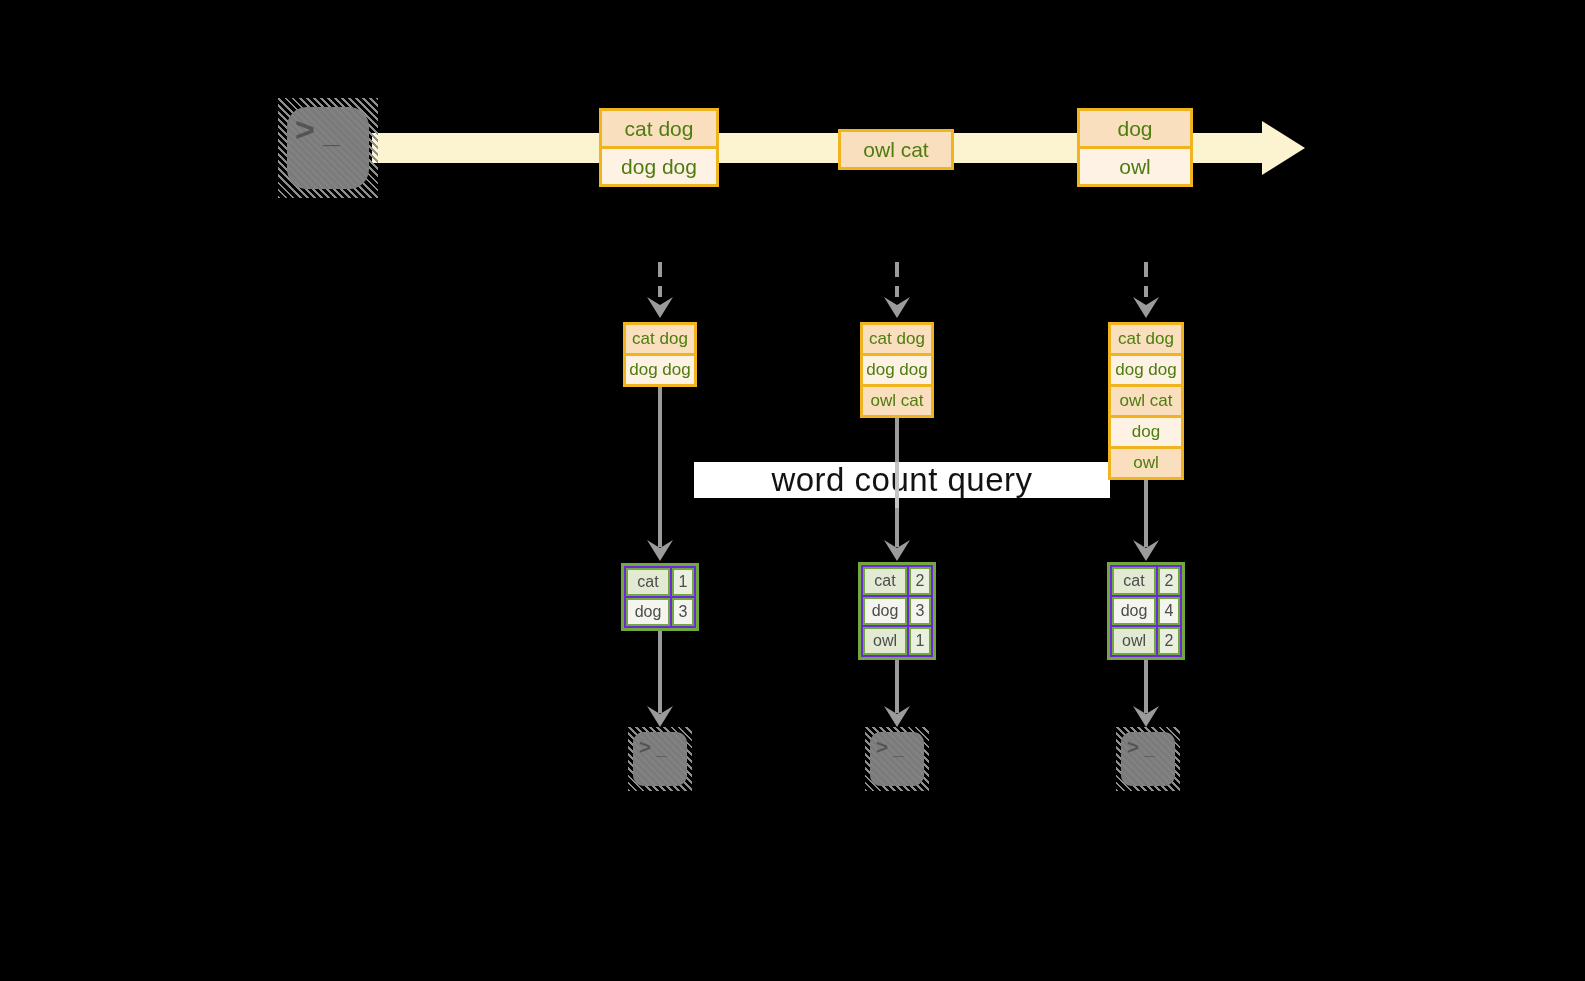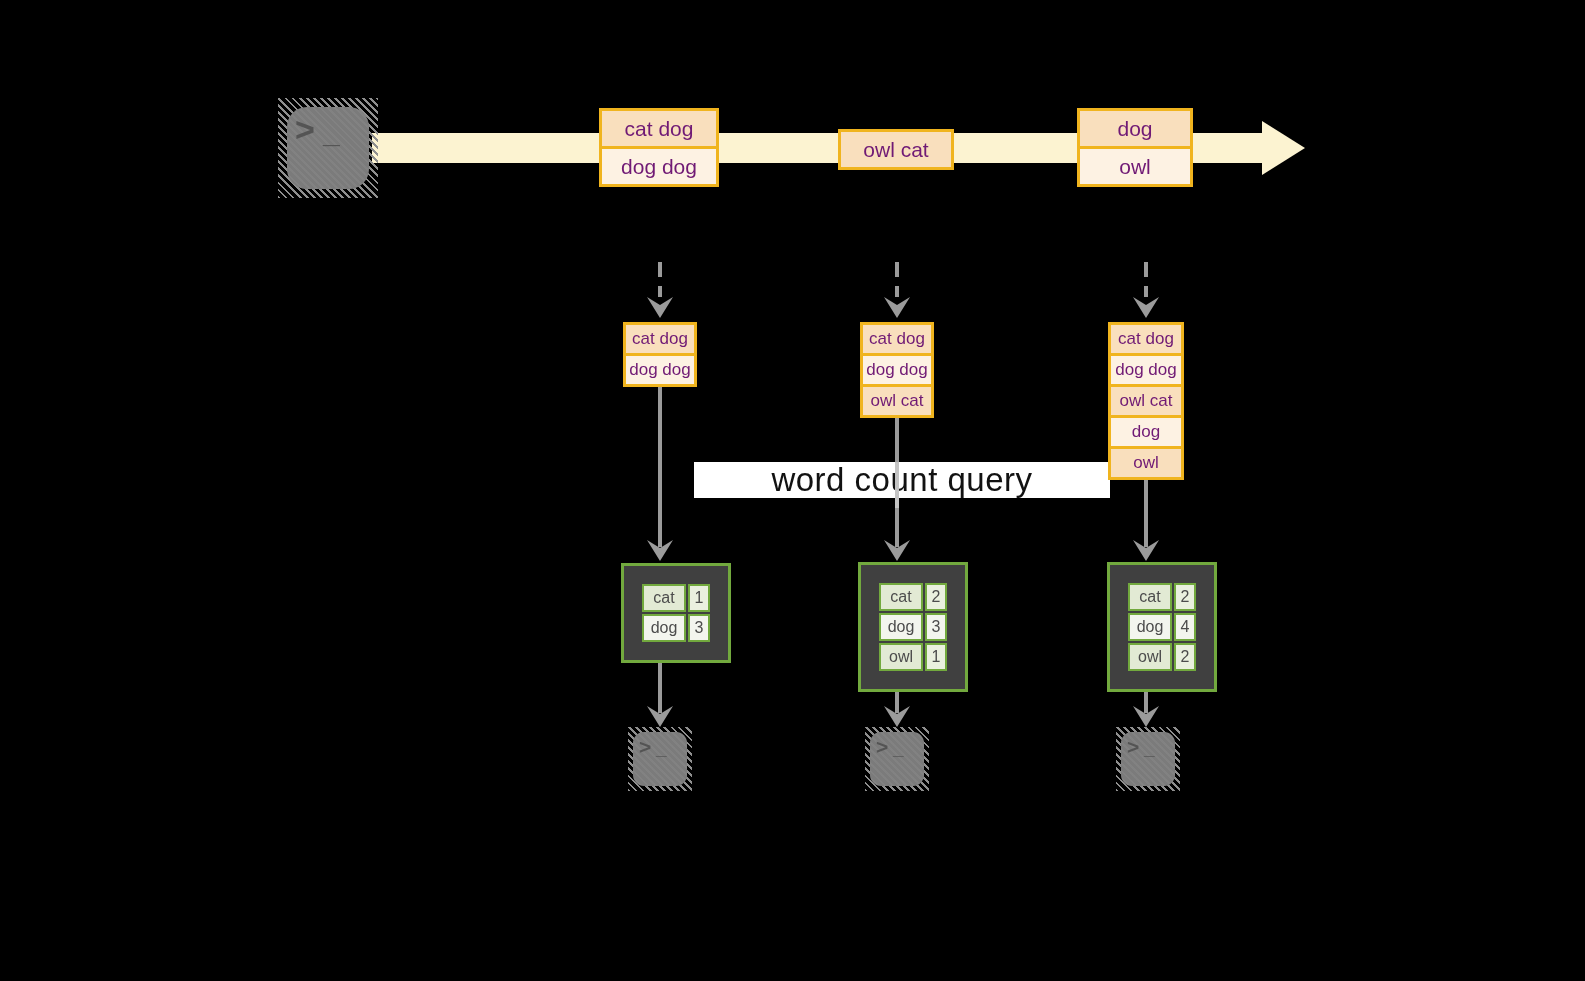--- a/index.html
+++ b/index.html
@@ -28,21 +28,21 @@
   .term.big .chev { left:17px; top:14px; font-size:34px; }
   .term.big .uscore { left:45px; top:20px; font-size:30px; }
   .term.small .chev { left:11px; top:9px; font-size:21px; }
   .term.small .uscore { left:28px; top:12px; font-size:19px; }
 
   
   .obox { position:absolute; z-index:3; }
   .obox .row {
     box-sizing:border-box; border:3px solid #f0b41e; margin-top:-3px;
     display:flex; align-items:center; justify-content:center;
-    color:#701a75;
+    color:#4d7c0f;
   }
   .obox .row:first-child { margin-top:0; }
   .obox .row:nth-child(odd)  { background:#f9dfbd; }
   .obox .row:nth-child(even) { background:#fdf2e3; }
   .event .row { height:41px; font-size:21px; width:100%; }
   .stack .row { height:34px; font-size:17px; width:100%; }
   .event { width:120px; }
   .e1 { left:599px;  top:108px; }
   .e2 { left:838px;  top:129px; width:116px; }
   .e3 { left:1077px; top:108px; width:116px; }
@@ -53,22 +53,22 @@
   
   .label-band {
     position:absolute; left:694px; top:462px; width:416px; height:36px;
     background:#fff; z-index:1;
     display:flex; align-items:center; justify-content:center;
     font-size:33px; font-weight:300; color:#121212; letter-spacing:.5px;
   }
 
   
   .gtable {
-    position:absolute; z-index:3; background:#404040;
-    border:3px solid #72a93e; padding:18px;
+    position:absolute; z-index:3; background:#6d28d9;
+    border:3px solid #72a93e; padding:2px;
     display:flex; flex-direction:column; gap:2px;
   }
   .g1 { left:621px;  top:563px; }
   .g2 { left:858px;  top:562px; }
   .g3 { left:1107px; top:562px; }
   .grow { display:flex; gap:2px; }
   .gcell {
     box-sizing:border-box; border:2px solid #72a93e; height:28px;
     display:flex; align-items:center; justify-content:center;
     font-size:16px; color:#4c4c4c;

